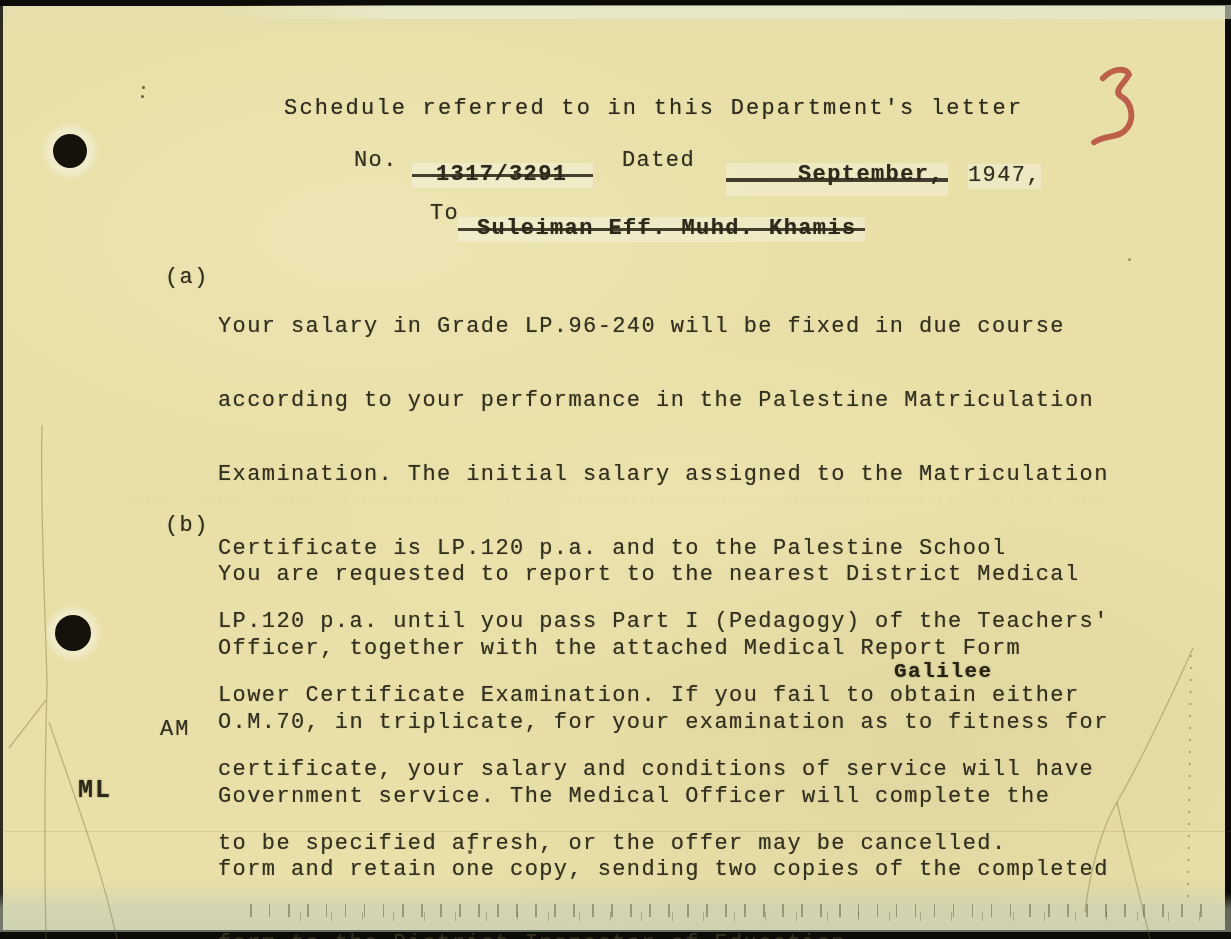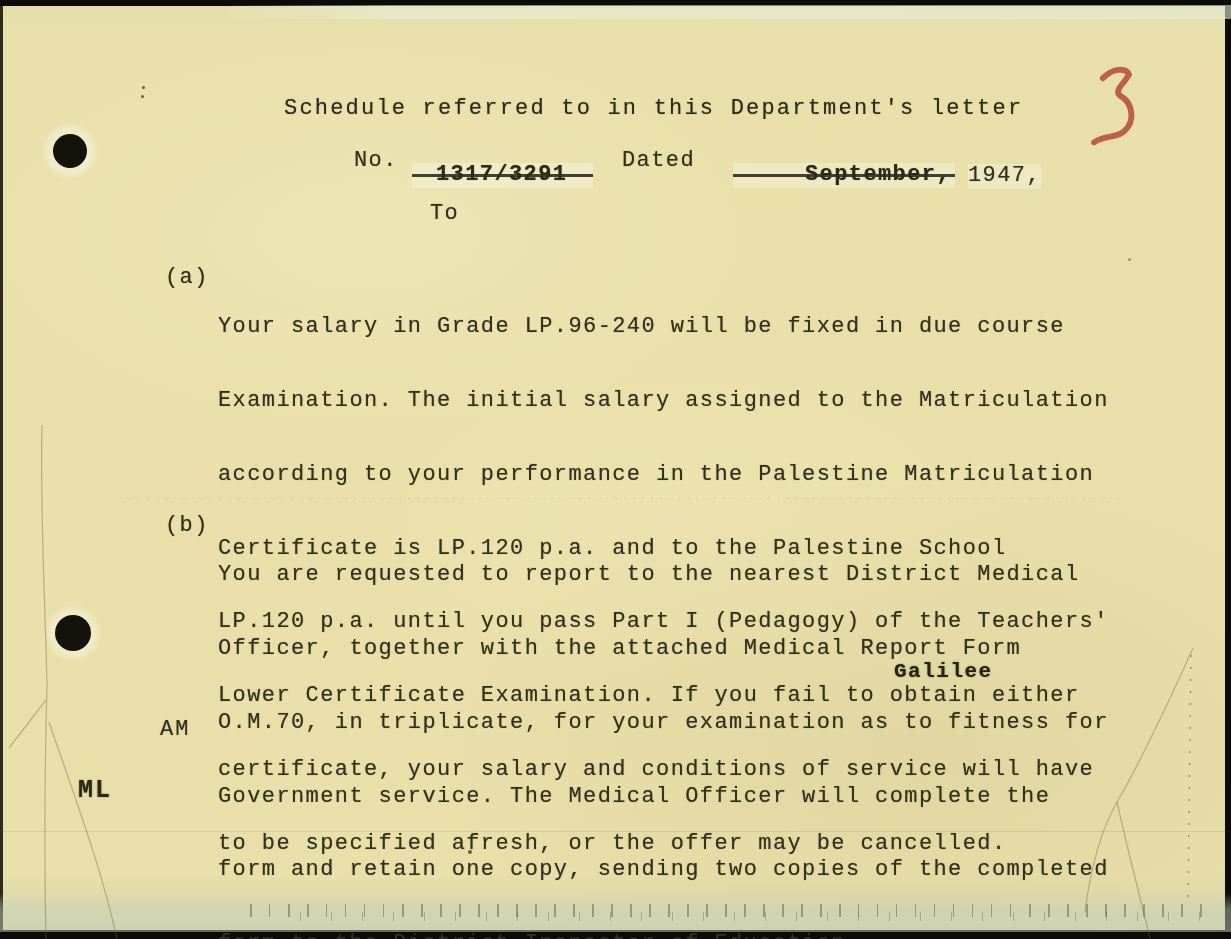--- a/index.html
+++ b/index.html
@@ -89,31 +89,32 @@
 
   <svg class="abs" style="left:1088px;top:62px;transform:rotate(4deg);" width="54" height="86" viewBox="0 0 50 80">
     <path d="M12,16 C20,6 33,4 36,11 C32,20 23,26 29,31 C42,37 45,54 35,64 C28,71 18,68 8,76" fill="none" stroke="#b5493b" stroke-width="5.5" stroke-linecap="round" opacity=".85"></path>
   </svg>
 
   <div class="abs t title" style="left:284px;top:97px;">Schedule referred to in this Department's letter</div>
 
   <div class="abs t" style="left:354px;top:149px;">No.</div>
   <div class="abs t struck" style="left:412px;top:163px;padding:0 26px 0 24px;">1317/3291</div>
   <div class="abs t" style="left:622px;top:149px;">Dated</div>
-  <div class="abs t struck" style="left:726px;top:163px;padding:0 4px 0 72px;margin-left:7px;">September,</div>
+  <div class="abs t struck" style="left:726px;top:163px;padding:0 4px 8px 72px;">September,</div>
   <div class="abs t hl" style="left:968px;top:164px;">1947,</div>
 
   <div class="abs t" style="left:430px;top:202px;">To</div>
+  <div class="abs t struck" style="left:458px;top:217px;padding:0 8px 0 19px;">Suleiman Eff. Muhd. Khamis</div>
 
   <div class="abs t para" style="left:165px;top:266px;">
     <span class="plabel">(a)</span>
     <div>
       <div>Your salary in Grade LP.96-240 will be fixed in due course</div>
+      <div>according to your performance in the Palestine Matriculation</div>
       <div>Examination. The initial salary assigned to the Matriculation</div>
-      <div>according to your performance in the Palestine Matriculation</div>
       <div>Certificate is LP.120 p.a. and to the Palestine School</div>
       <div>LP.120 p.a. until you pass Part I (Pedagogy) of the Teachers'</div>
       <div>Lower Certificate Examination. If you fail to obtain either</div>
       <div>certificate, your salary and conditions of service will have</div>
       <div>to be specified afresh, or the offer may be cancelled.</div>
     </div>
   </div>
 
   <div class="abs t para" style="left:165px;top:514px;">
     <span class="plabel">(b)</span>

